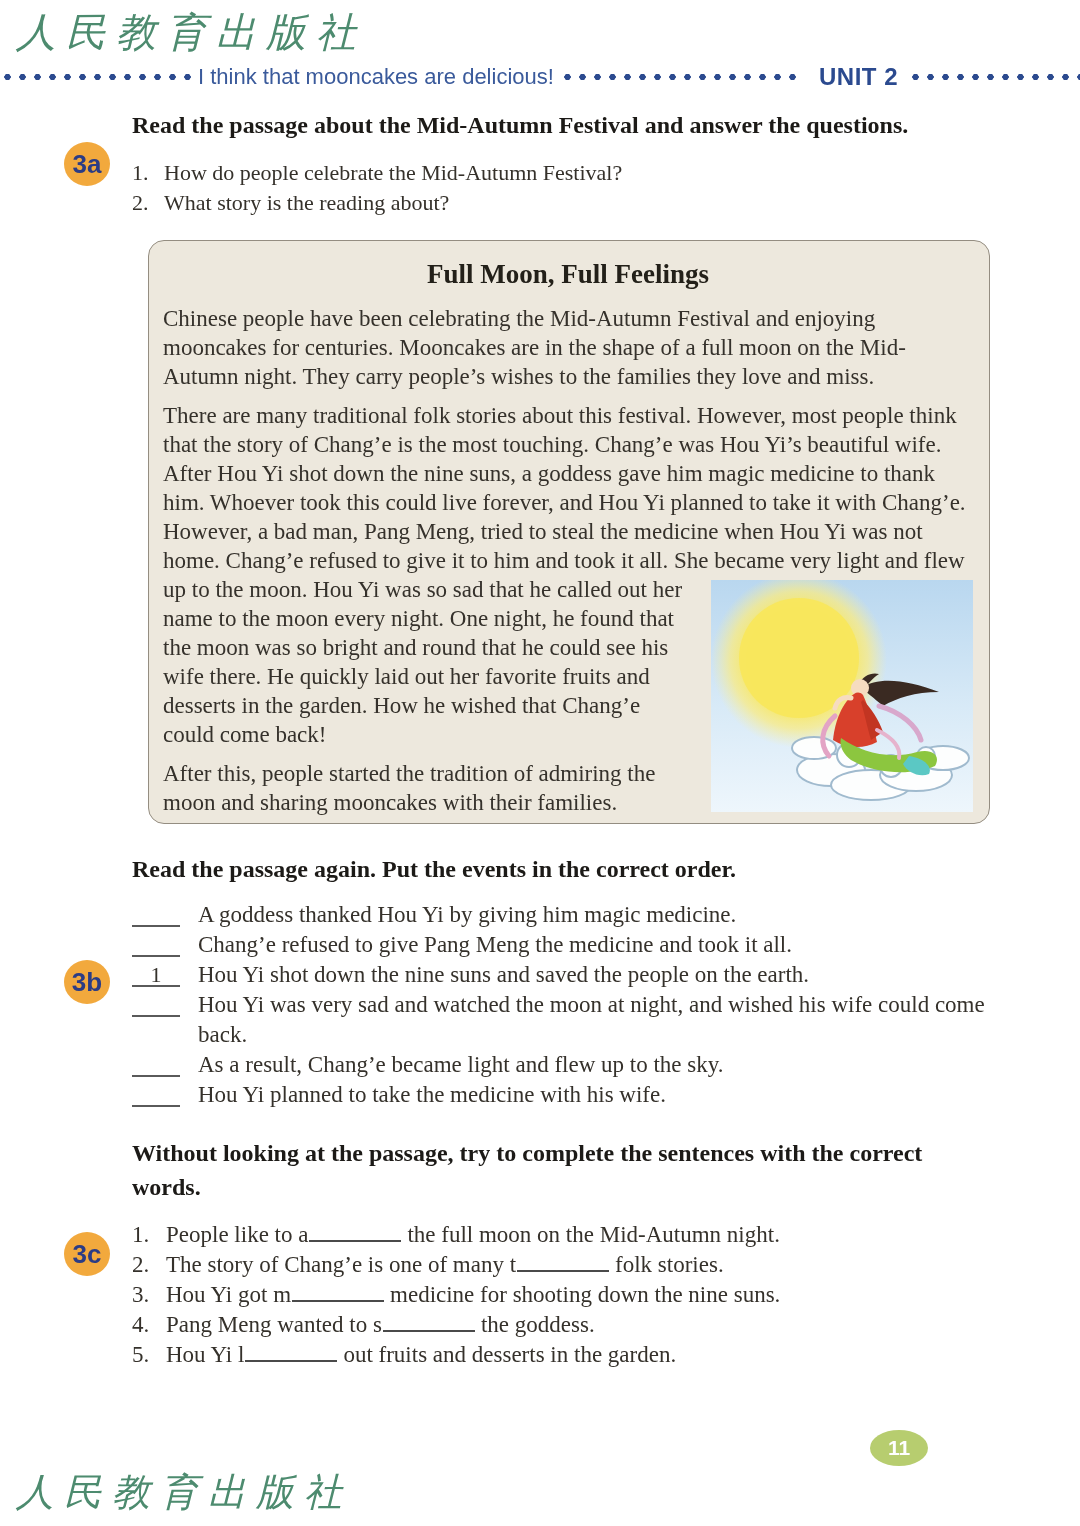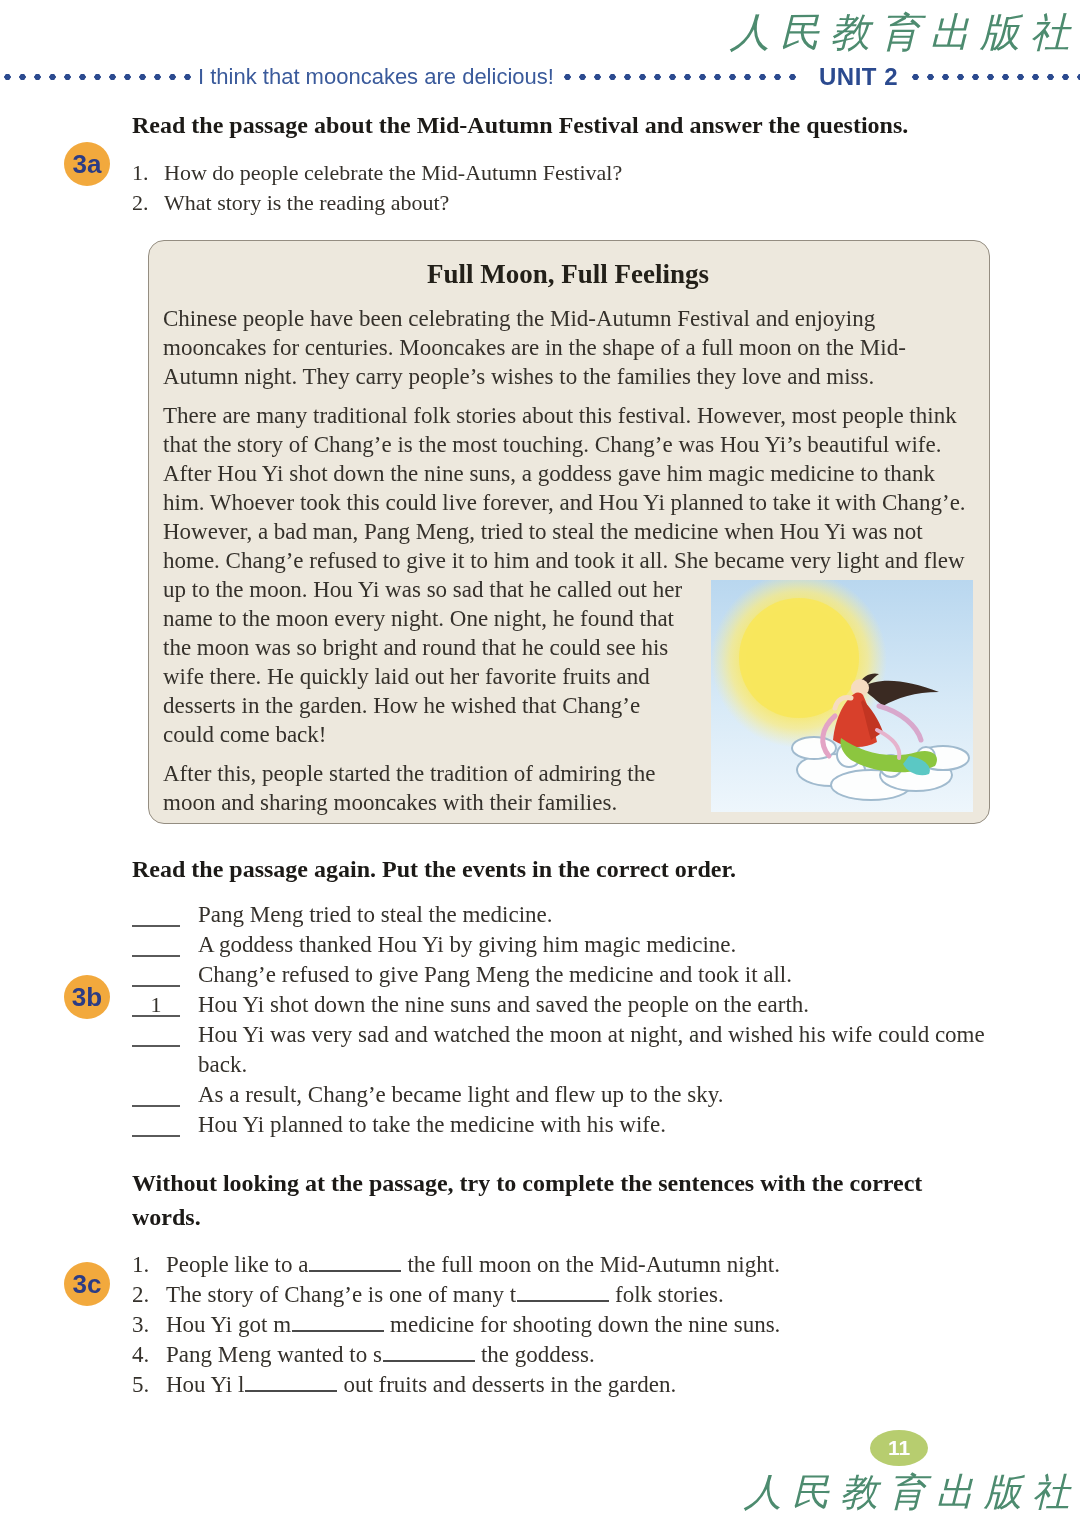--- a/index.html
+++ b/index.html
@@ -16,24 +16,25 @@
   }
   *{margin:0;padding:0;box-sizing:border-box;}
   html,body{background:#ffffff;}
   .page{
     width:1080px;height:1526px;background:#ffffff;position:relative;
     font-family:"Liberation Serif","DejaVu Serif",serif;color:var(--body-text);
     overflow:hidden;
   }
   
   .pub-logo{
-    text-align:right;color:var(--green-logo);
+    text-align:left;color:var(--green-logo);
     font-family:"DejaVu Serif",serif;font-style:italic;
     font-size:40px;letter-spacing:10px;line-height:1.2;
     opacity:.92;
+    padding-left:16px;
   }
   .pub-logo.top{padding-top:8px;height:62px;}
   .pub-logo.bottom{position:absolute;left:0;right:0;bottom:4px;height:52px;font-size:38px;}
   
   .header-row{
     display:flex;align-items:center;height:30px;margin-top:0;
     font-family:"Liberation Sans","DejaVu Sans",sans-serif;
   }
   .dots{
     height:10px;
@@ -193,24 +194,20 @@
     <p>After this, people started the tradition of admiring the moon and sharing mooncakes with their families.</p>
   </div>
 
   <div class="task task-b">
     <div class="task-badge">3b</div>
     <div class="task-content">
       <div class="task-instruction">Read the passage again. Put the events in the correct order.</div>
       <div class="order-list">
         <div class="order-row">
           <span class="order-blank"></span>
-          <span class="order-text">Pang Meng tried to steal the medicine.</span>
-        </div>
-        <div class="order-row">
-          <span class="order-blank"></span>
           <span class="order-text">A goddess thanked Hou Yi by giving him magic medicine.</span>
         </div>
         <div class="order-row">
           <span class="order-blank"></span>
           <span class="order-text">Chang’e refused to give Pang Meng the medicine and took it all.</span>
         </div>
         <div class="order-row">
           <span class="order-blank">1</span>
           <span class="order-text">Hou Yi shot down the nine suns and saved the people on the earth.</span>
         </div>

